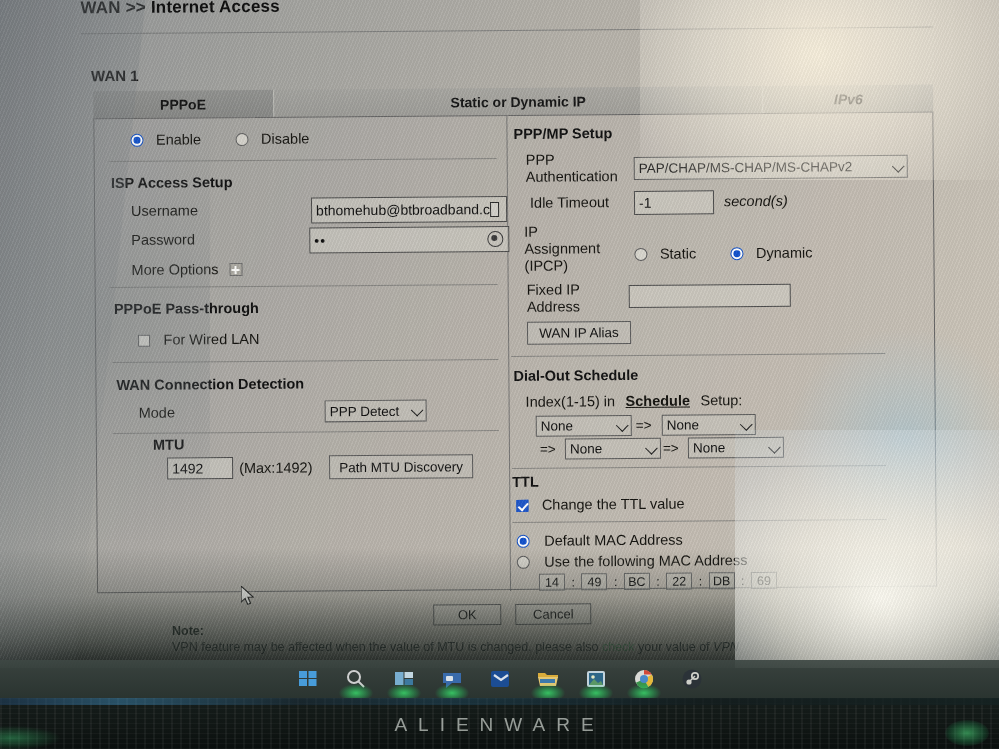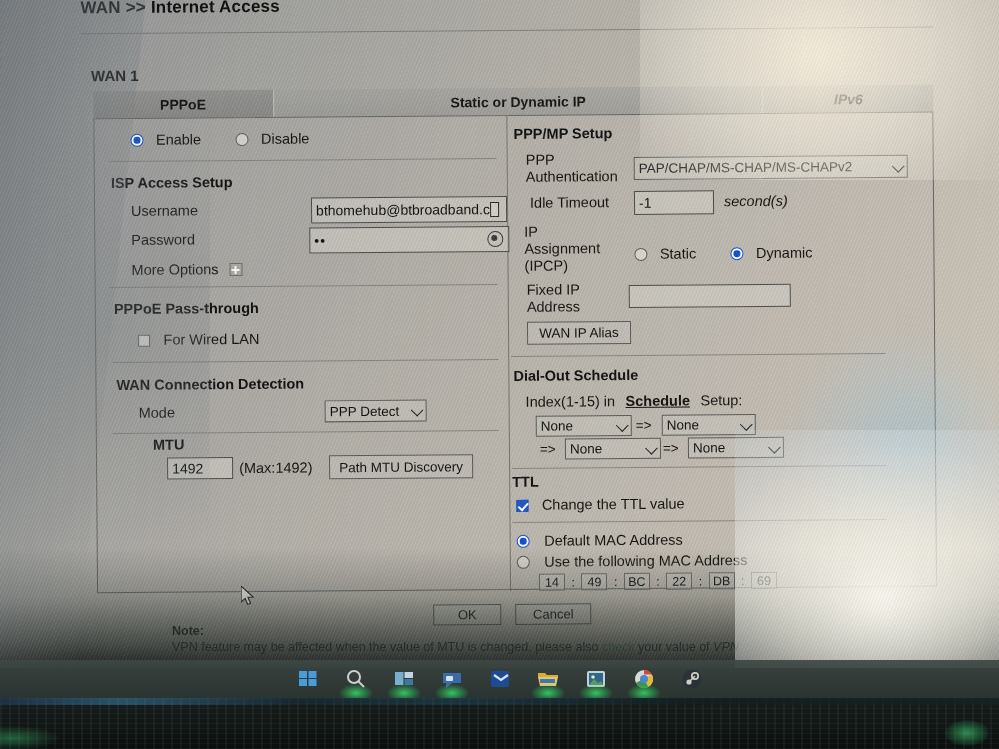--- a/index.html
+++ b/index.html
@@ -569,17 +569,18 @@
         <circle cx="16" cy="10" r="3.2" fill="none" stroke="#dcdcd6" stroke-width="1.7"></circle>
         <circle cx="10" cy="16" r="2.6" fill="#dcdcd6"></circle>
         <line x1="10" y1="16" x2="16" y2="10" stroke="#dcdcd6" stroke-width="1.4"></line>
       </svg>
     </div>
   </div>
 
   <div id="bezel">
     <div id="bezel-mesh"></div>
     <div id="bezel-topline"></div>
+    <div id="bezel-word">ALIENWARE</div>
     <div id="bezel-led-left"></div>
     <div id="bezel-led-right"></div>
   </div>
 
 </div>
 
 </body></html>

